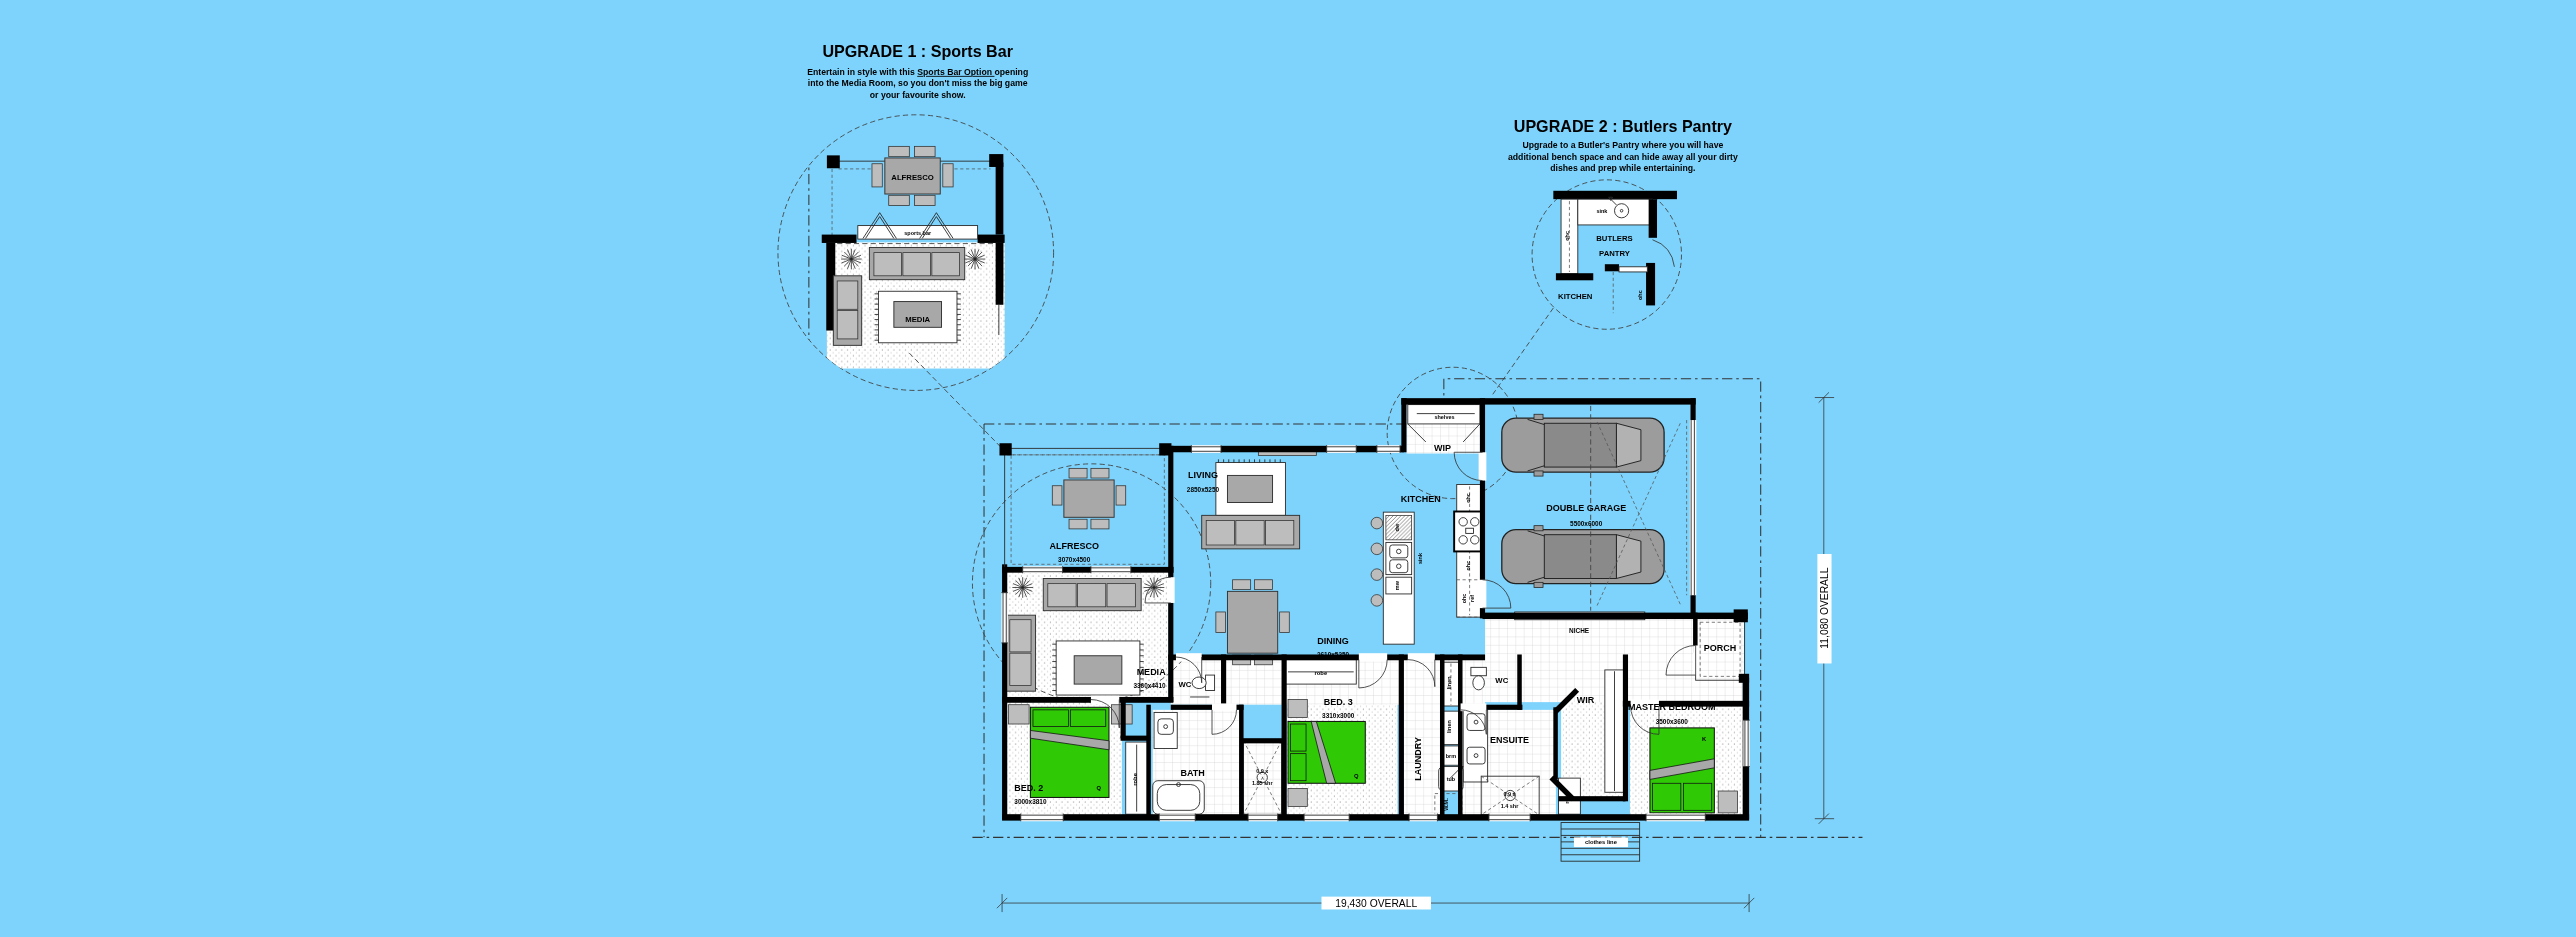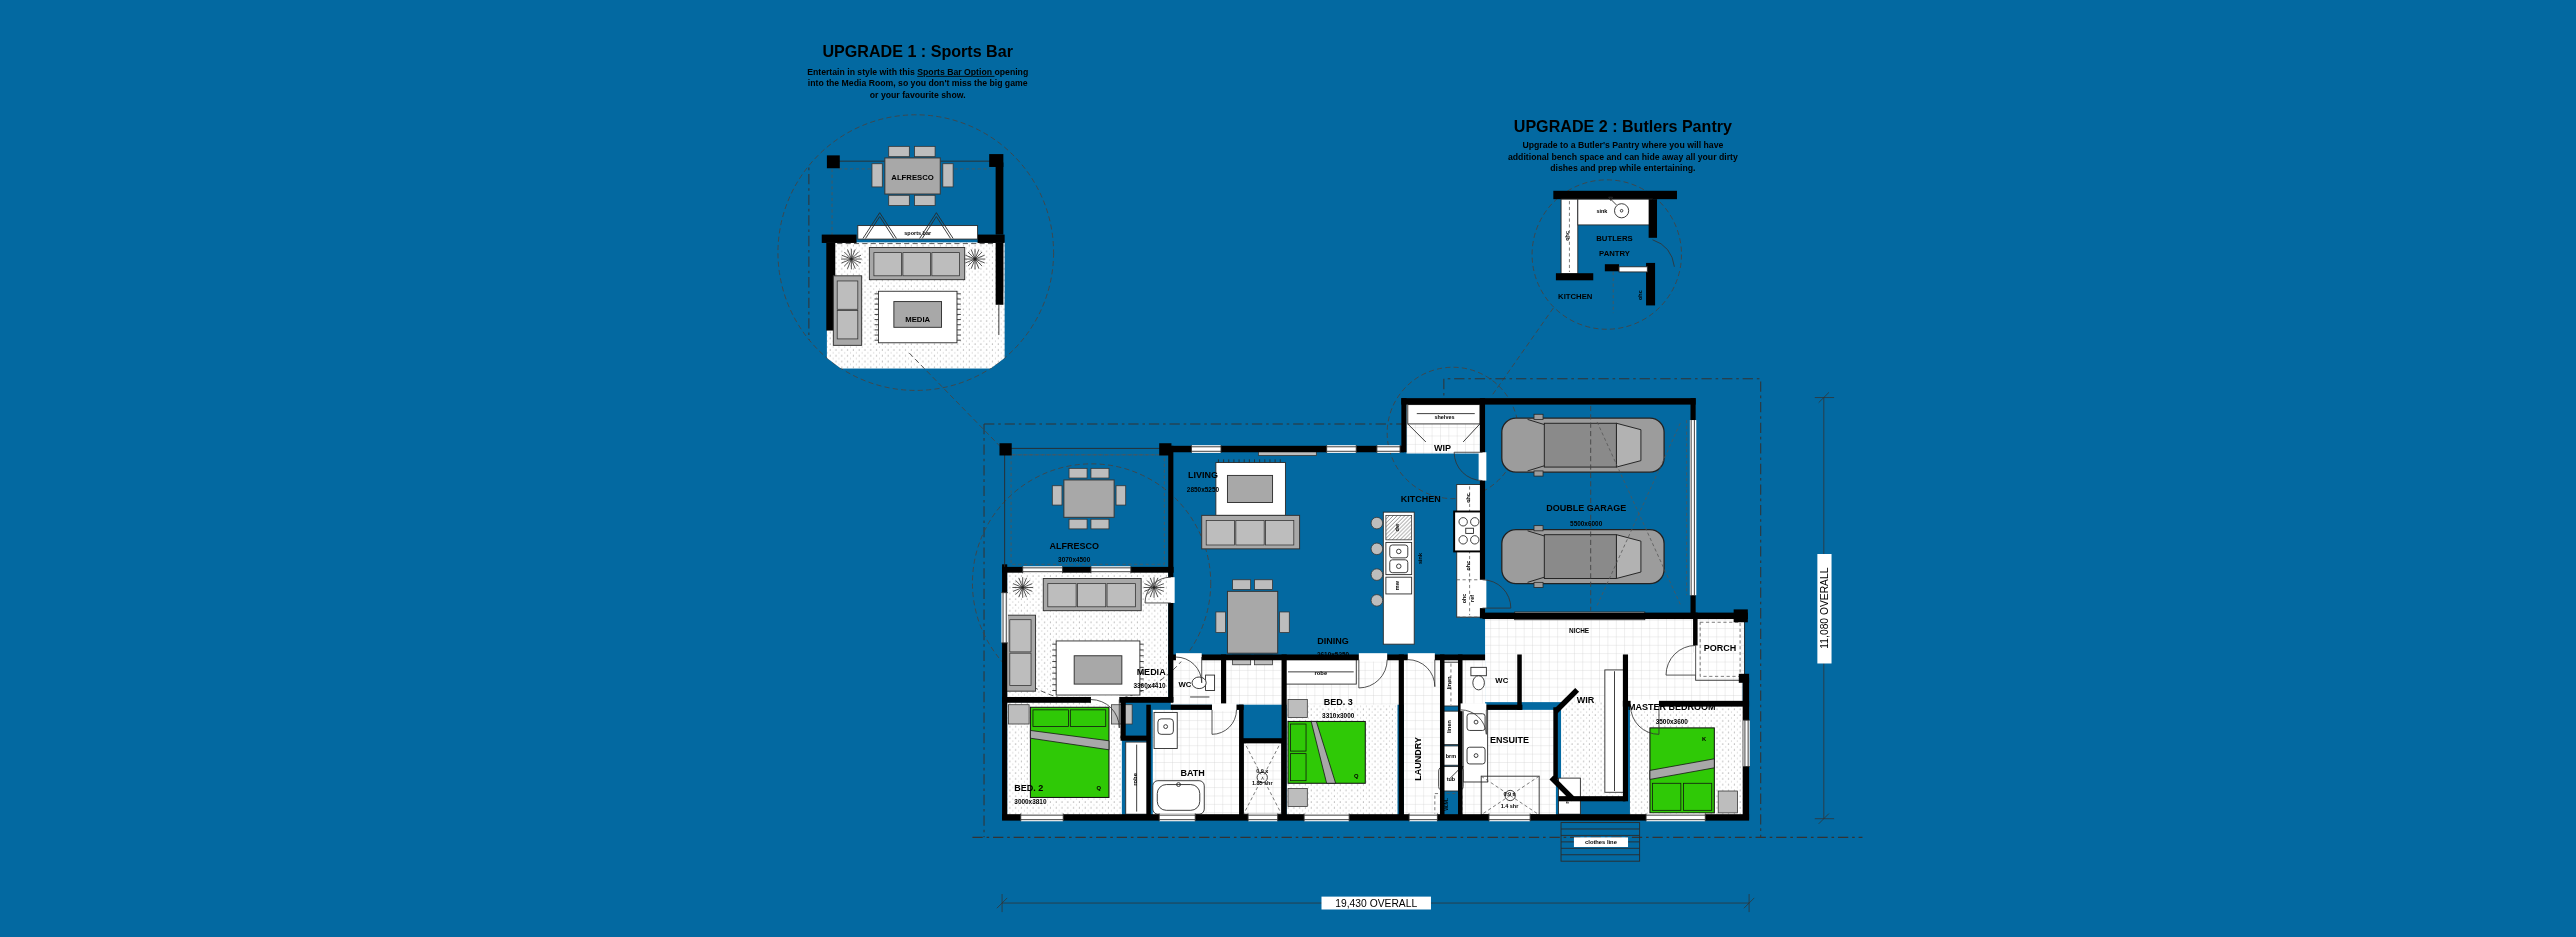--- a/index.html
+++ b/index.html
@@ -1,16 +1,16 @@
 <!DOCTYPE html>
 <html style="font-size:10.3px"><head>
 <meta charset="utf-8">
 <style>
   html,body{margin:0;padding:0;background:#fff;}
-  #stage{position:relative;width:2576px;height:938px;background:#0369a1;overflow:hidden;
+  #stage{position:relative;width:2576px;height:938px;background:#7dd3fc;overflow:hidden;
          font-family:"Liberation Sans", sans-serif;}
   svg{position:absolute;left:0;top:0;}
   text{fill:#000;font-family:"Liberation Sans", sans-serif;}
   .uptitle{font-size:25px;font-weight:bold;}
   .updesc{font-size:13.5px;font-weight:bold;}
   .room{font-size:14px;font-weight:bold;}
   .room-sm{font-size:12px;font-weight:bold;}
   .size{font-size:10px;font-weight:bold;}
   .fix{font-size:9px;font-weight:bold;}
   .tiny{font-size:8.5px;font-weight:bold;}

